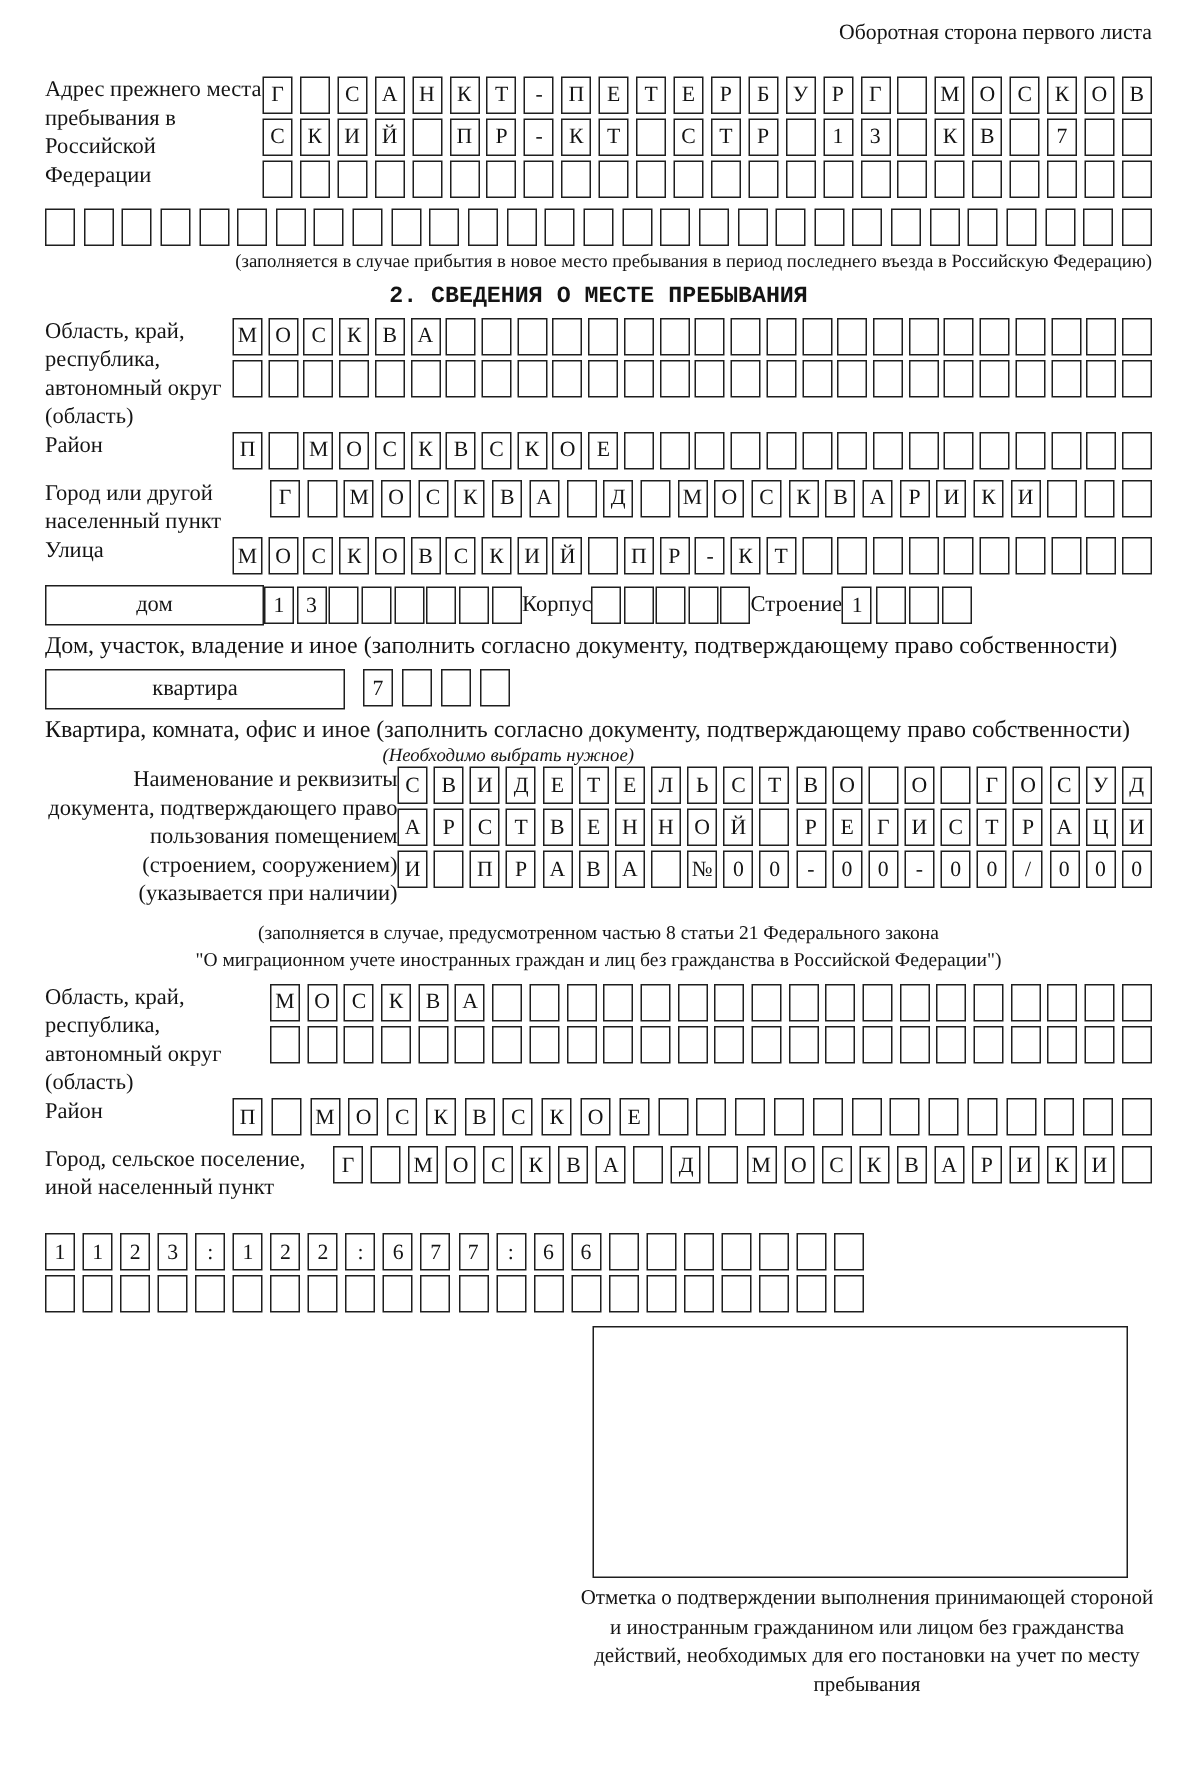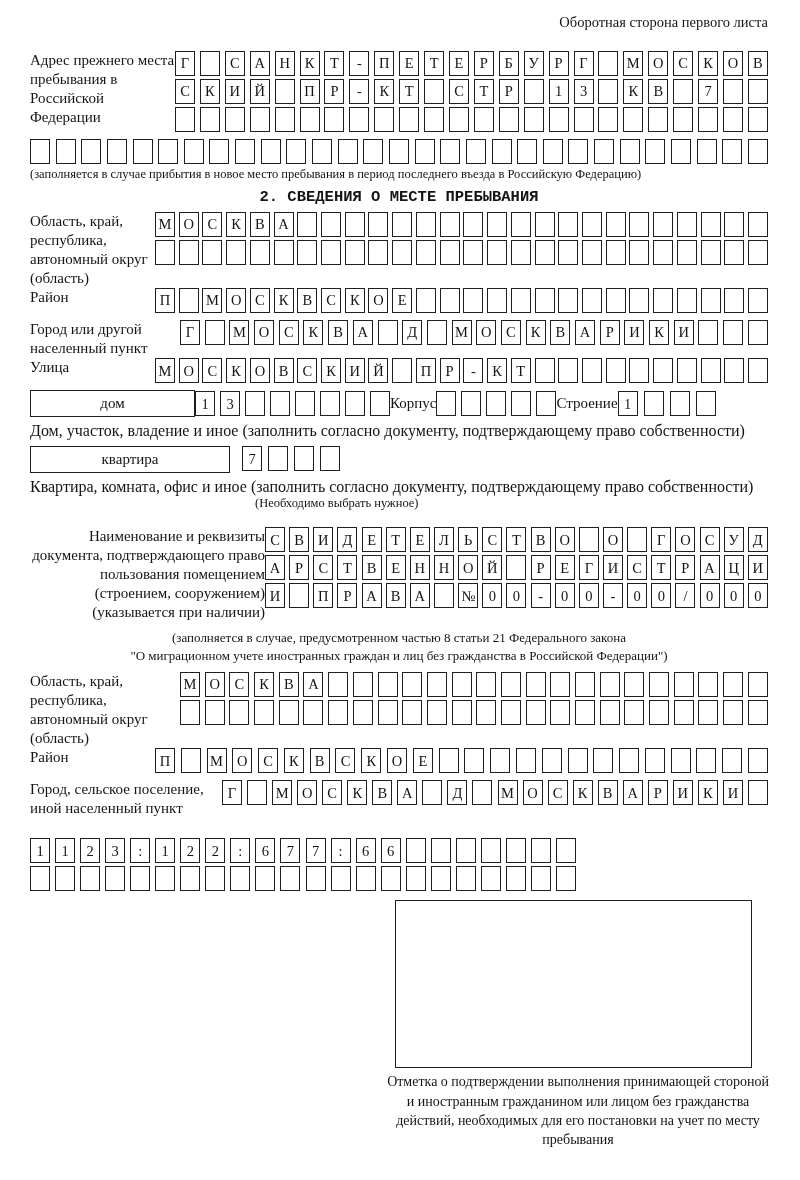--- a/index.html
+++ b/index.html
@@ -24,39 +24,39 @@
   .cw593 { width: 593px; } .cw738 { width: 738px; } .cw613 { width: 613px; }
   .cw588 { width: 588px; } .cw503 { width: 503px; } .cw546 { width: 546px; }
   .cw195 { width: 195px; } .cw120 { width: 120px; } .cw98 { width: 98px; }
   .cell {
     width: 20px; height: 25px; flex: 0 0 20px;
     border: 1.6px solid #1e1e1e; background: #fff;
     display: flex; align-items: center; justify-content: center;
     font-size: 14.5px; line-height: 1;
   }
   .note { font-size: 16px; }
-  .note-center { text-align: left; font-size: 12.5px; margin: 2px 0 6px 0; }
+  .note-center { text-align: right; font-size: 12.5px; margin: 2px 0 6px 0; }
   .sec-title { text-align: center; font-weight: bold; font-size: 15.5px; margin: 4px 0 6px 0; font-family: Liberation Mono, monospace; }
 
   .mb4 { margin-bottom: 4px; } .mb6 { margin-bottom: 6px; }
 
   .widebox {
     border: 1.7px solid #1e1e1e; height: 27px;
     display: flex; align-items: center; justify-content: center;
     font-size: 15px;
   }
   .bx165 { width: 165px; } .bx200 { width: 200px; }
-  .houserow { display: flex; align-items: center; width: 738px; margin-bottom: 5px; }
+  .houserow { display: flex; align-items: center; width: 618px; justify-content: space-between; margin-bottom: 5px; }
   .inline-label { font-size: 15px; white-space: nowrap; }
 
   .stayrow { display: flex; align-items: center; margin: 6px 0 2px 0; }
   .stayrow .label { margin-right: 10px; }
   .staybox { margin-right: 14px; }
   .stay-opt-label { font-size: 15px; margin-right: 16px; }
-  .choose-note { font-size: 12.5px; margin: 0 0 16px 225px; }
+  .choose-note { font-size: 12.5px; margin: 0 0 0 225px; font-style: italic; }
 
   .fact-captions { text-align: center; font-size: 13px; line-height: 1.45; margin-bottom: 6px; }
 
   .stamp-box {
     width: 357px; height: 168px;
     border: 1.9px solid #1e1e1e;
     margin: 6px 0 4px 365px;
     background: #fff;
   }
   .stamp-caption {

